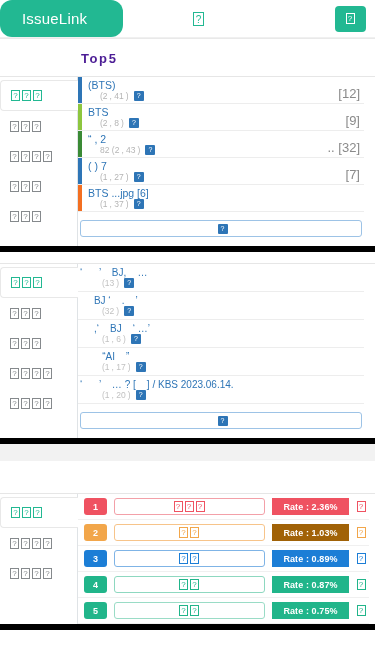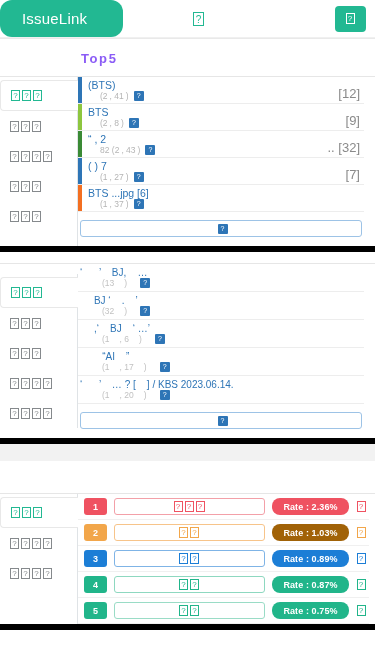--- a/index.html
+++ b/index.html
@@ -71,21 +71,21 @@
     overflow: hidden;
   }
   .tofu::after { content: "?"; font-size: 8px; }
   .tofu.lg { width: 11px; height: 14px; line-height: 13px; }
   .tofu.lg::after { font-size: 10px; }
 
   .tofu-group { display: inline-flex; gap: 1px; }
 
   
   .section-title {
-    color: #8b5cf6;
+    color: #4c1d95;
     font-size: 13px;
     font-weight: bold;
     letter-spacing: 1.6px;
     padding: 12px 0 10px 81px;
   }
 
   
   .panel {
     display: flex;
     border-top: 1px solid #e6e6e6;
@@ -185,21 +185,21 @@
     font-size: 10px;
     white-space: nowrap;
     overflow: hidden;
   }
   .prow .p2 {
     color: #c2c2c2;
     font-size: 8.5px;
     padding-left: 22px;
     display: flex;
     align-items: center;
-    gap: 10px;
+    gap: 2px;
   }
 
   
   .more-btn {
     display: block;
     width: calc(100% - 4px);
     margin: 8px 2px 9px 2px;
     height: 17px;
     border: 1px solid #9dc3e6;
     border-radius: 3px;
@@ -235,21 +235,21 @@
   }
   .kw-box {
     flex: 1;
     height: 17px;
     border-radius: 3px;
     background: #ffffff;
     display: flex; align-items: center; justify-content: center;
   }
   .rate-pill {
     width: 77px; height: 17px;
-    border-radius: 8px;
+    border-radius: 0;
     color: #ffffff;
     font-size: 9px;
     font-weight: bold;
     letter-spacing: .1px;
     display: flex; align-items: center; justify-content: center;
     flex: 0 0 77px;
   }
   .rank-ico {
     width: 11px; height: 13px;
     display: flex; align-items: center; justify-content: center;
@@ -392,21 +392,21 @@
             <span class="ico-blue">?</span>
           </div>
         </div>
       </div>
       <div class="more-btn">
         <span class="ico-blue">?</span>
       </div>
     </div>
 </div>
 
-<div class="panel" style="margin-top:11px;align-items:center;">
+<div class="panel" style="margin-top:11px;">
   <div class="panel-sidebar" id="s2-side">
       <div class="side-item active">
         <span class="tofu-group" style="color:#22b892">
           <span class="tofu "></span>
           <span class="tofu "></span>
           <span class="tofu "></span>
         </span>
       </div>
       <div class="side-item">
         <span class="tofu-group" style="color:#85898c">

